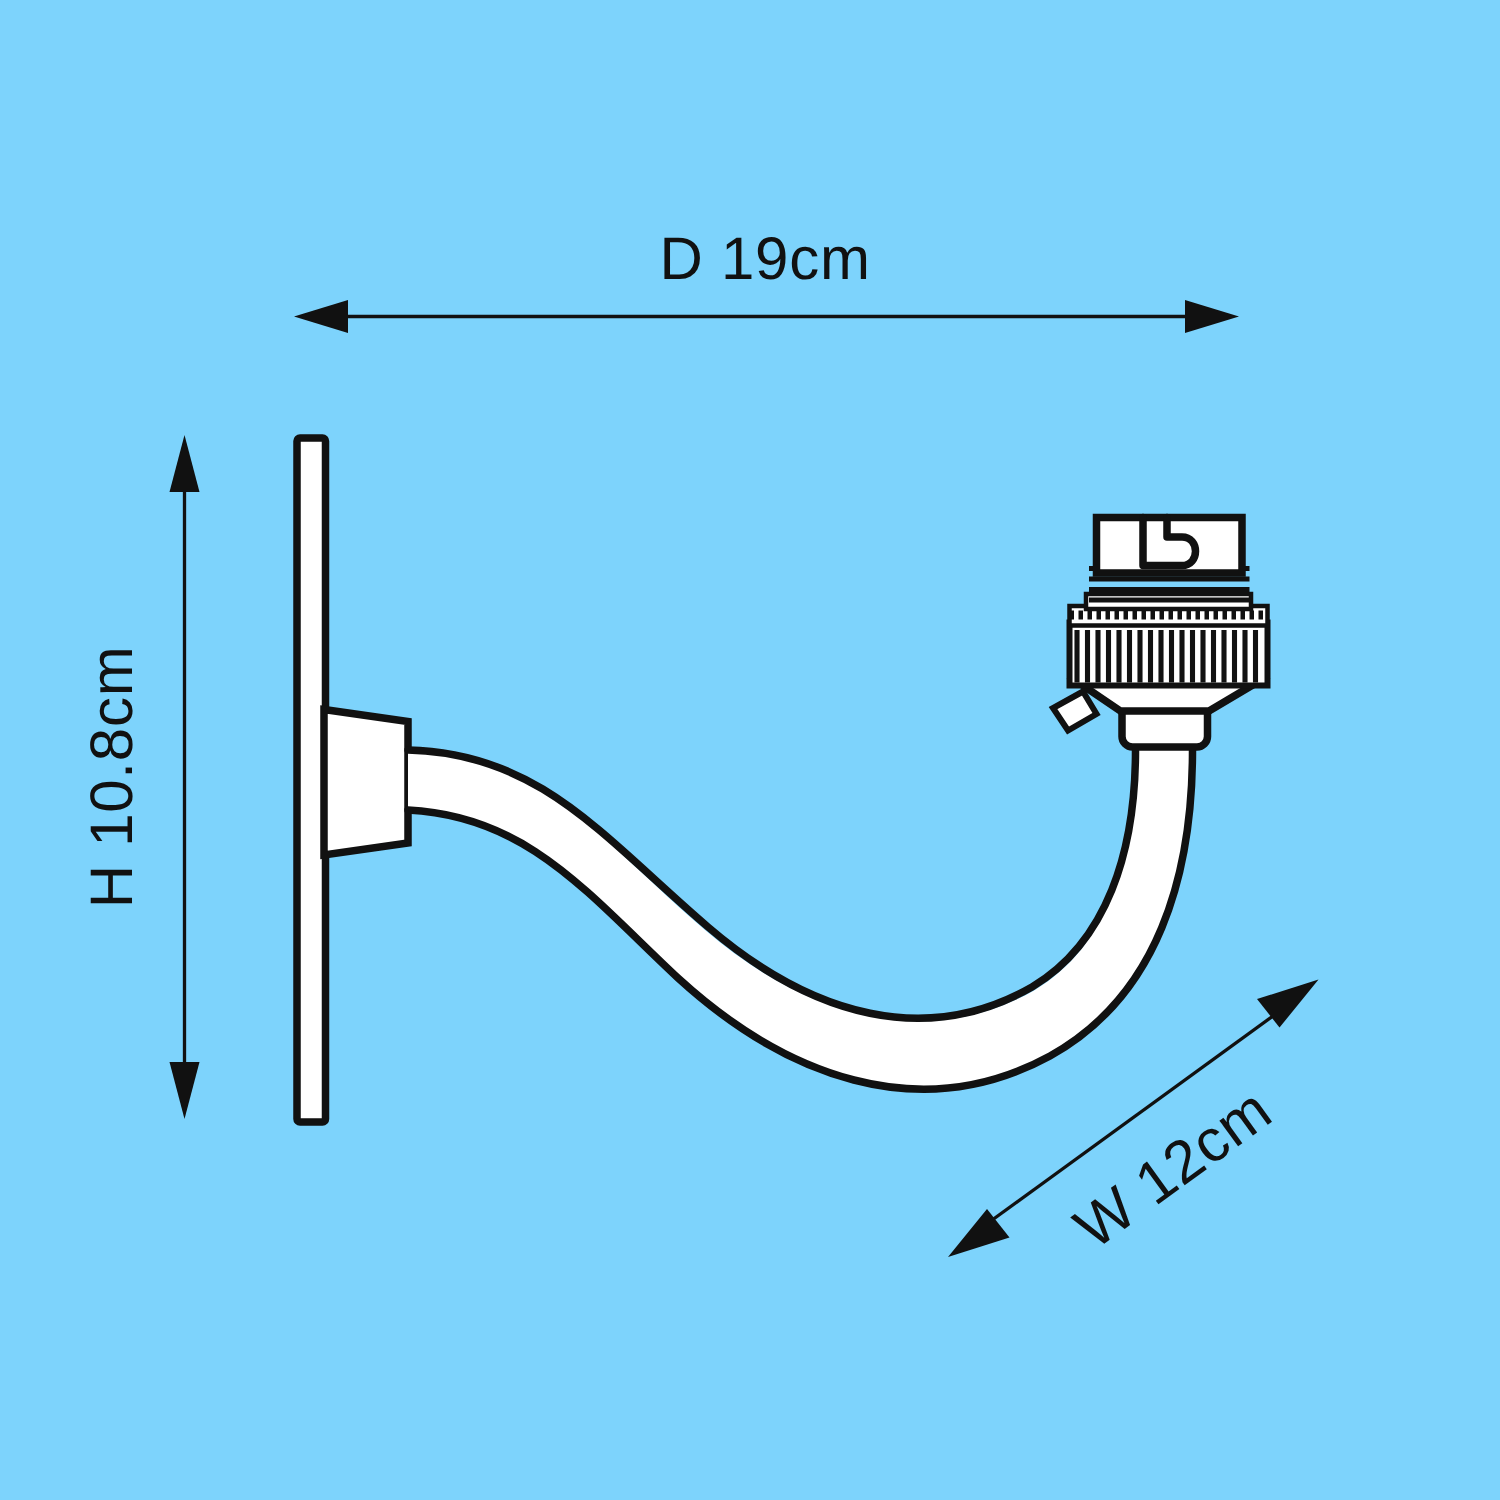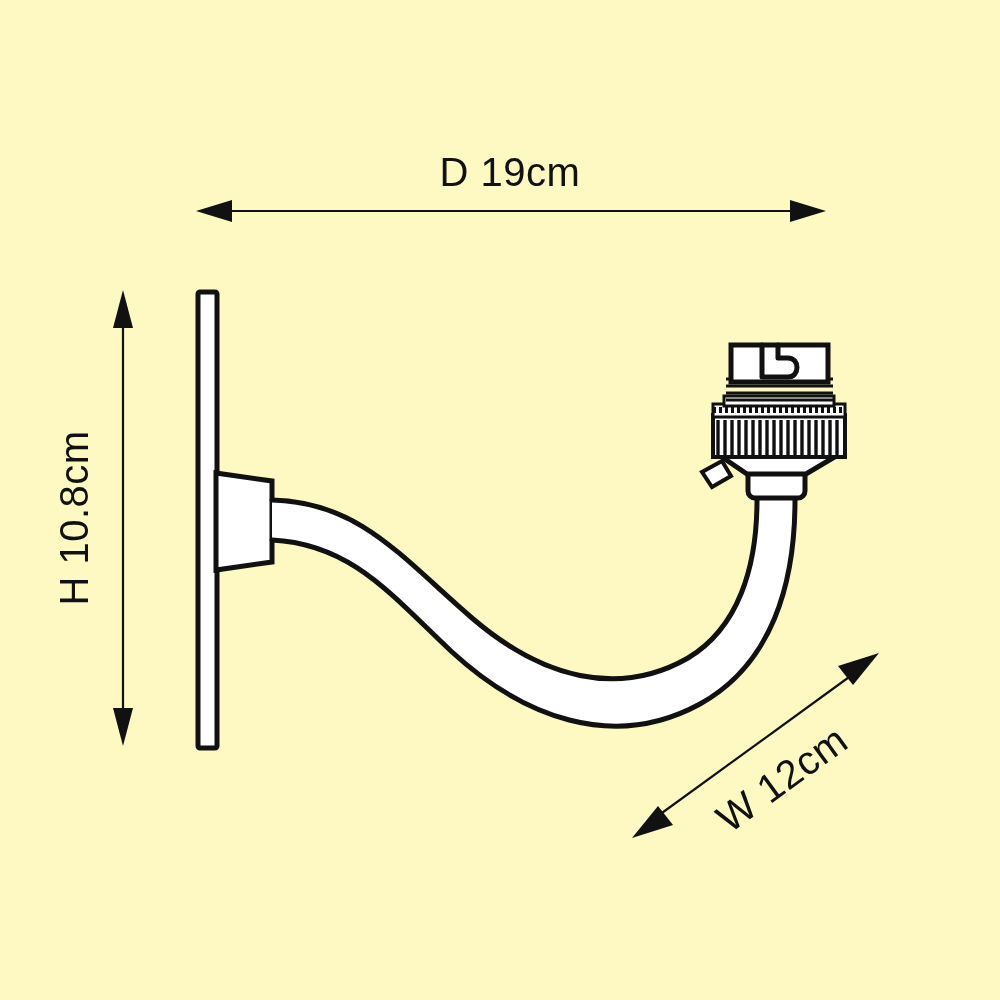--- a/index.html
+++ b/index.html
@@ -11,21 +11,21 @@
   body {
     width: 1000px;
     height: 1000px;
     font-family: "Liberation Sans", sans-serif;
     overflow: hidden;
   }
   #drawing-root {
     position: relative;
     width: 1000px;
     height: 1000px;
-    background: #fef9c3;
+    background: #7dd3fc;
   }
   #drawing-svg {
     display: block;
     width: 1000px;
     height: 1000px;
   }
   .dim-text {
     font-family: "Liberation Sans", sans-serif;
     font-size: 40px;
     fill: #111111;

